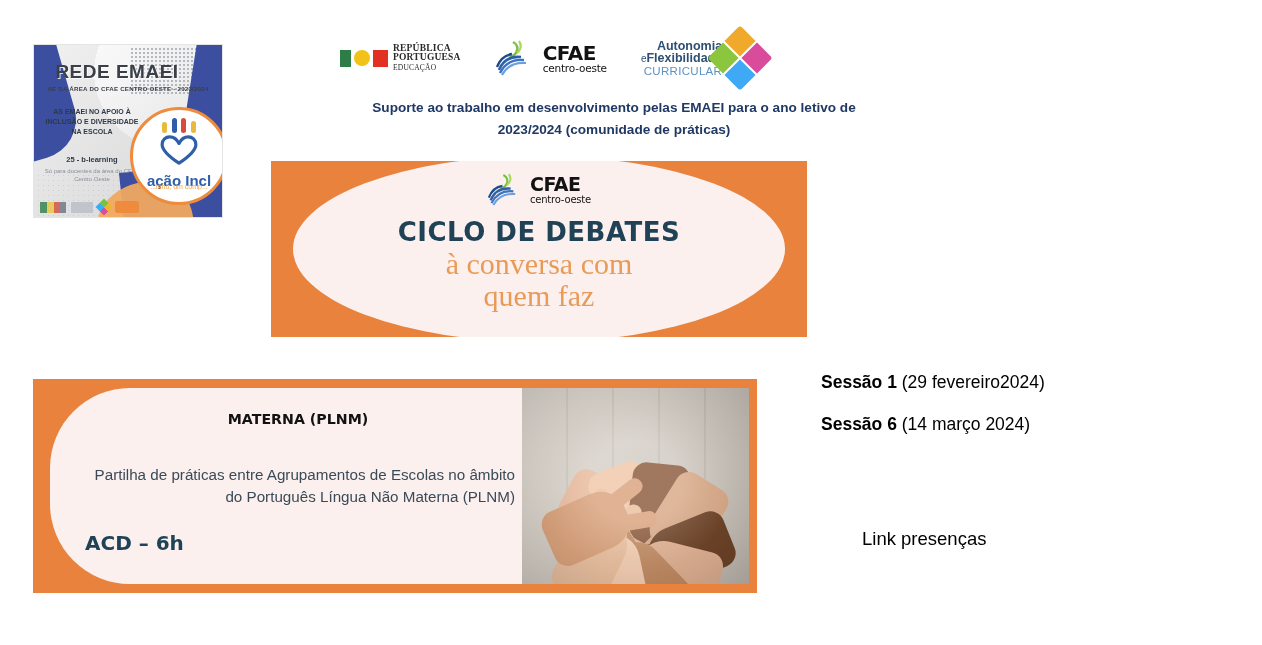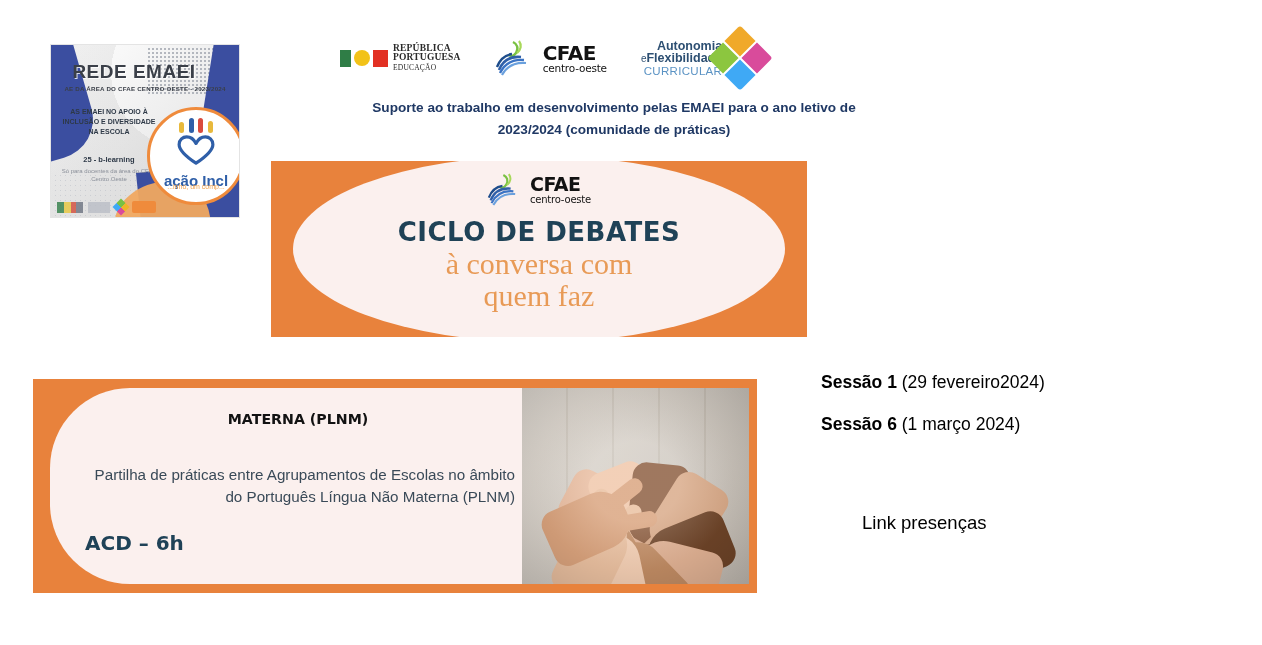--- a/index.html
+++ b/index.html
@@ -20,21 +20,20 @@
   #rede-emaei-thumb {
     position: absolute;
     left: 33px;
     top: 44px;
     width: 190px;
     height: 174px;
     background: #f2f2f2;
     overflow: hidden;
     border: 1px solid #e4e4e4;
     box-sizing: border-box;
-    margin-left: 17px;
   }
   #rede-emaei-thumb .poster-bg {
     position: absolute;
     inset: 0;
     background:
       radial-gradient(circle at 72% 16%, rgba(255,255,255,0) 0 38%, rgba(120,120,120,0.10) 38% 100%),
       linear-gradient(135deg, #ffffff 0%, #ededed 55%, #e2e2e2 100%);
   }
   
   #rede-emaei-thumb .dots {
@@ -406,21 +405,21 @@
   #sessions .row {
     font-family: "Liberation Sans", sans-serif;
     font-size: 17.5px;
     line-height: 20px;
     color: #000000;
     margin-bottom: 22px;
   }
   #sessions .row b { font-weight: bold; }
   #link-presencas {
     position: absolute;
-    left: 862px; top: 512px;
+    left: 862px; top: 528px;
     font-family: "Liberation Sans", sans-serif;
     font-size: 18.5px;
     color: #000000;
   }
 </style>
 </head>
 <body>
 
 <div id="rede-emaei-thumb">
   <div class="poster-bg"></div>
@@ -558,17 +557,17 @@
     <div class="hand" style="left:-2px;  top:72px;  transform:rotate(66deg);  background:#d9a27c;"></div>
     <div class="vig"></div>
   </div>
 </div>
 
 <div id="sessions">
   <div class="row">
     <b>Sessão 1</b><span> (29 fevereiro2024)</span>
   </div>
   <div class="row">
-    <b>Sessão 6</b><span> (1 março 2024)</span>
+    <b>Sessão 6</b><span> (14 março 2024)</span>
   </div>
 </div>
 
 <div id="link-presencas">Link presenças</div>
 
 </body></html>

